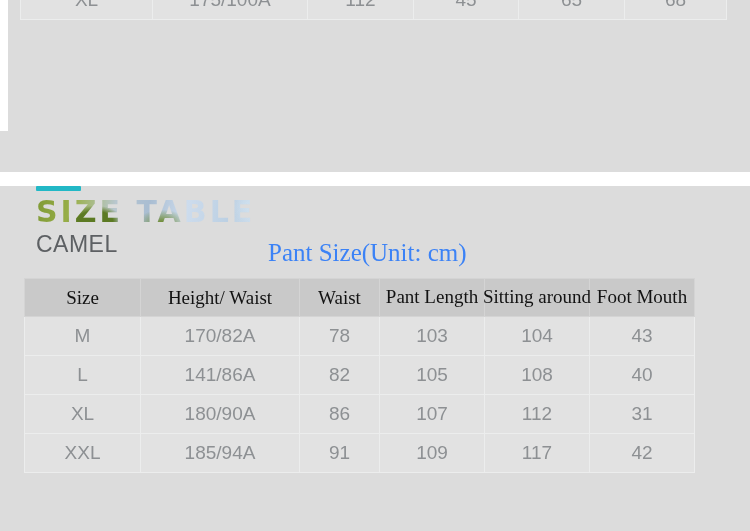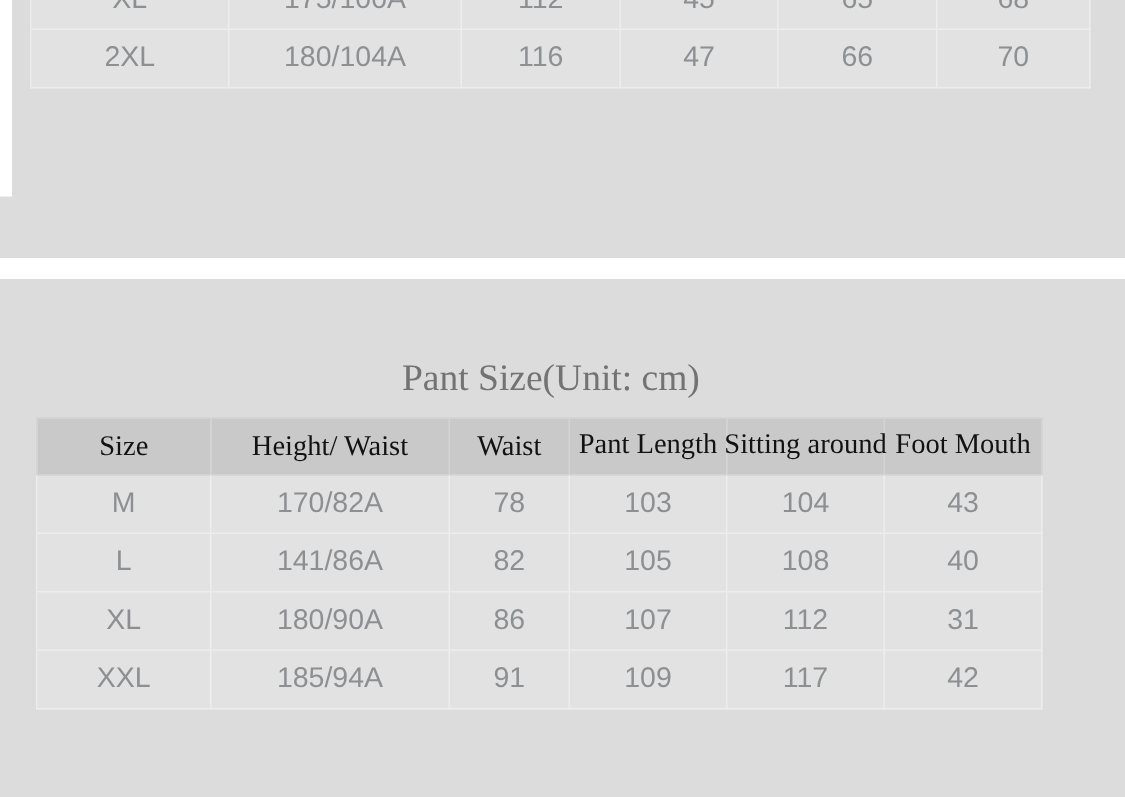--- a/index.html
+++ b/index.html
@@ -179,21 +179,21 @@
     font-size: 23px;
     color: #5d6063;
     letter-spacing: 0.5px;
   }
   #unit-title {
     position: absolute;
     left: 268px;
     top: 239px;
     font-family: "Liberation Serif", serif;
     font-size: 25px;
-    color: #737373;
+    color: #3b82f6;
     white-space: nowrap;
   }
 </style>
 </head>
 <body>
 
 <div id="page">
 
   <div class="panel" id="panel-top"></div>
   <div id="left-white-strip"></div>
@@ -209,35 +209,32 @@
     </colgroup>
     <tbody>
       <tr>
         <td>XL</td>
         <td>175/100A</td>
         <td>112</td>
         <td>45</td>
         <td>65</td>
         <td>68</td>
       </tr>
-      <tr>
-        <td>2XL</td>
-        <td>180/104A</td>
-        <td>116</td>
-        <td>47</td>
-        <td>66</td>
-        <td>70</td>
-      </tr>
     </tbody>
   </table>
 
   <div id="gap-band"></div>
 
   <div class="panel" id="panel-bottom"></div>
 
+  <div id="brand-block">
+    <div id="accent-bar"></div>
+    <div id="size-table-wordmark">SIZE TABLE</div>
+    <div id="brand-name">CAMEL</div>
+  </div>
 
   <div id="unit-title">Pant Size(Unit: cm)</div>
 
   <table class="size-table" id="table-bottom">
     <colgroup>
       <col style="width:116px">
       <col style="width:159px">
       <col style="width:80px">
       <col style="width:105px">
       <col style="width:105px">

